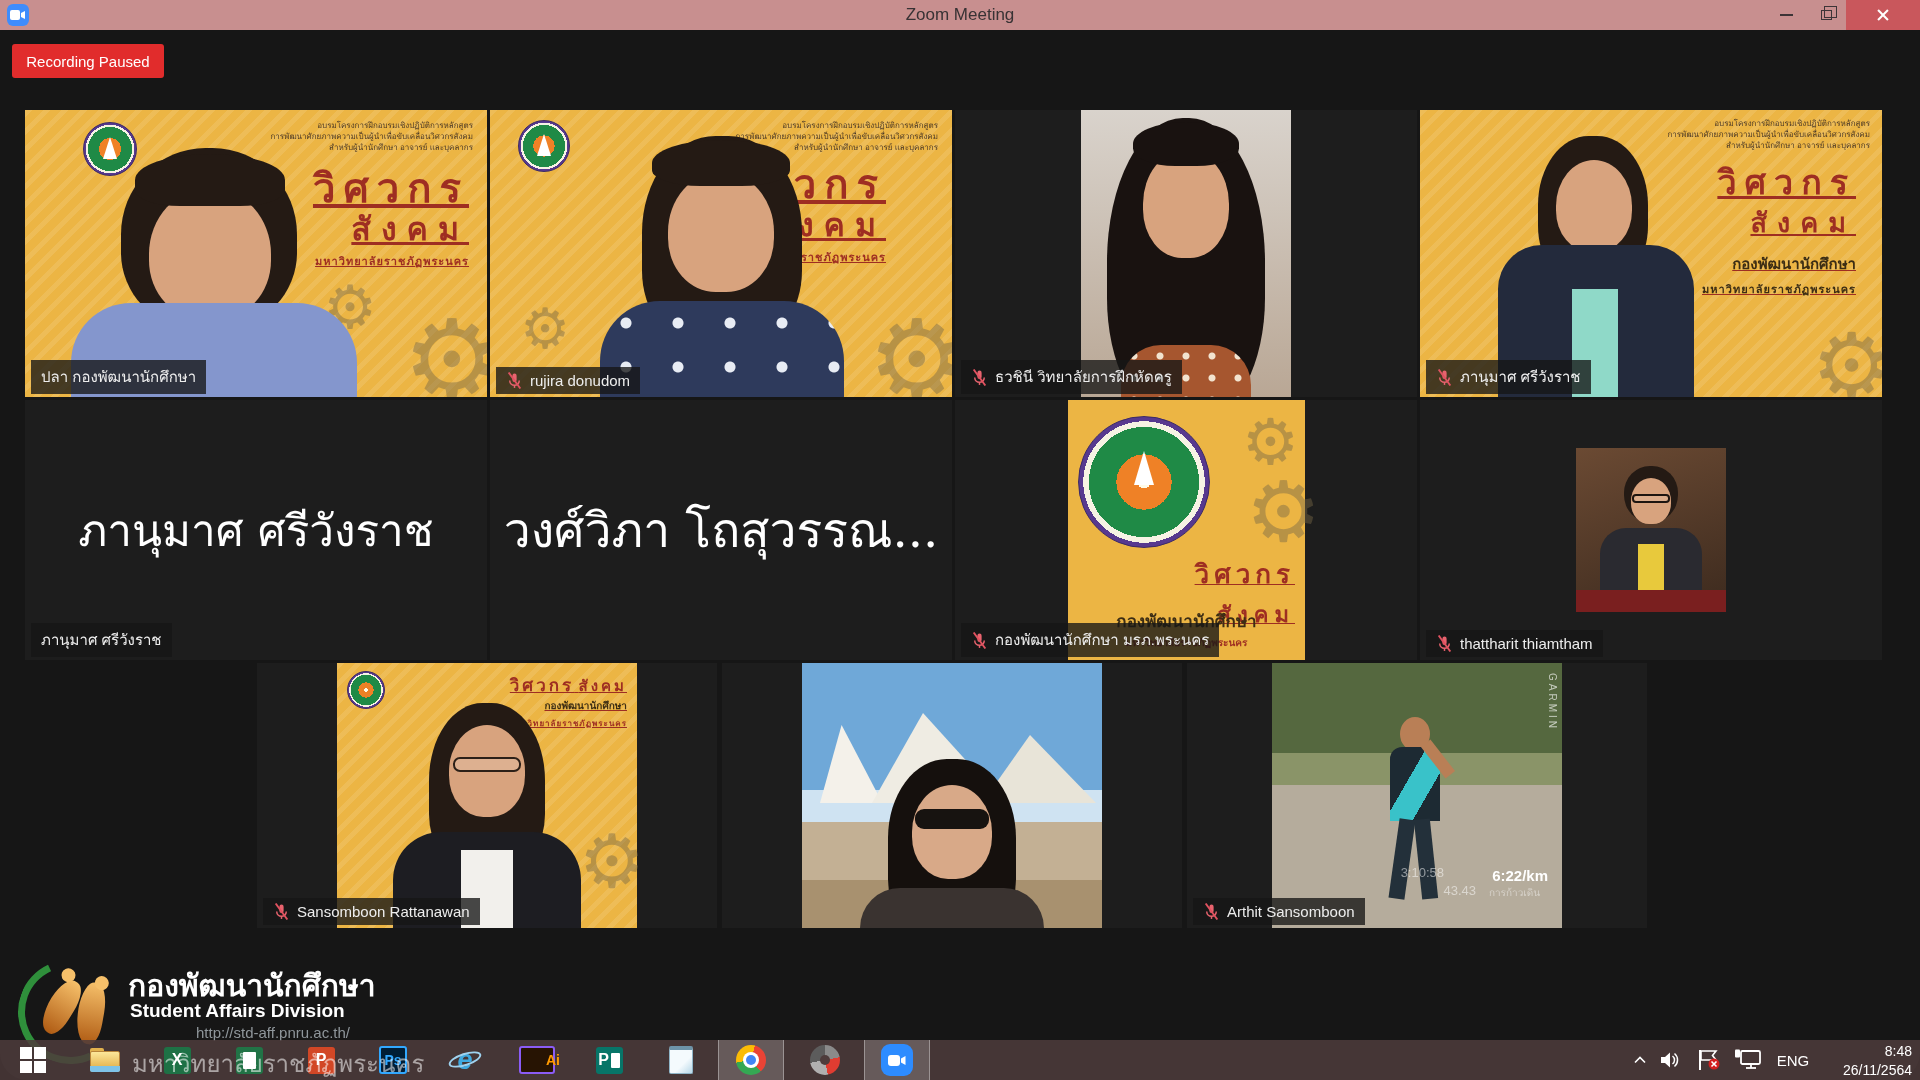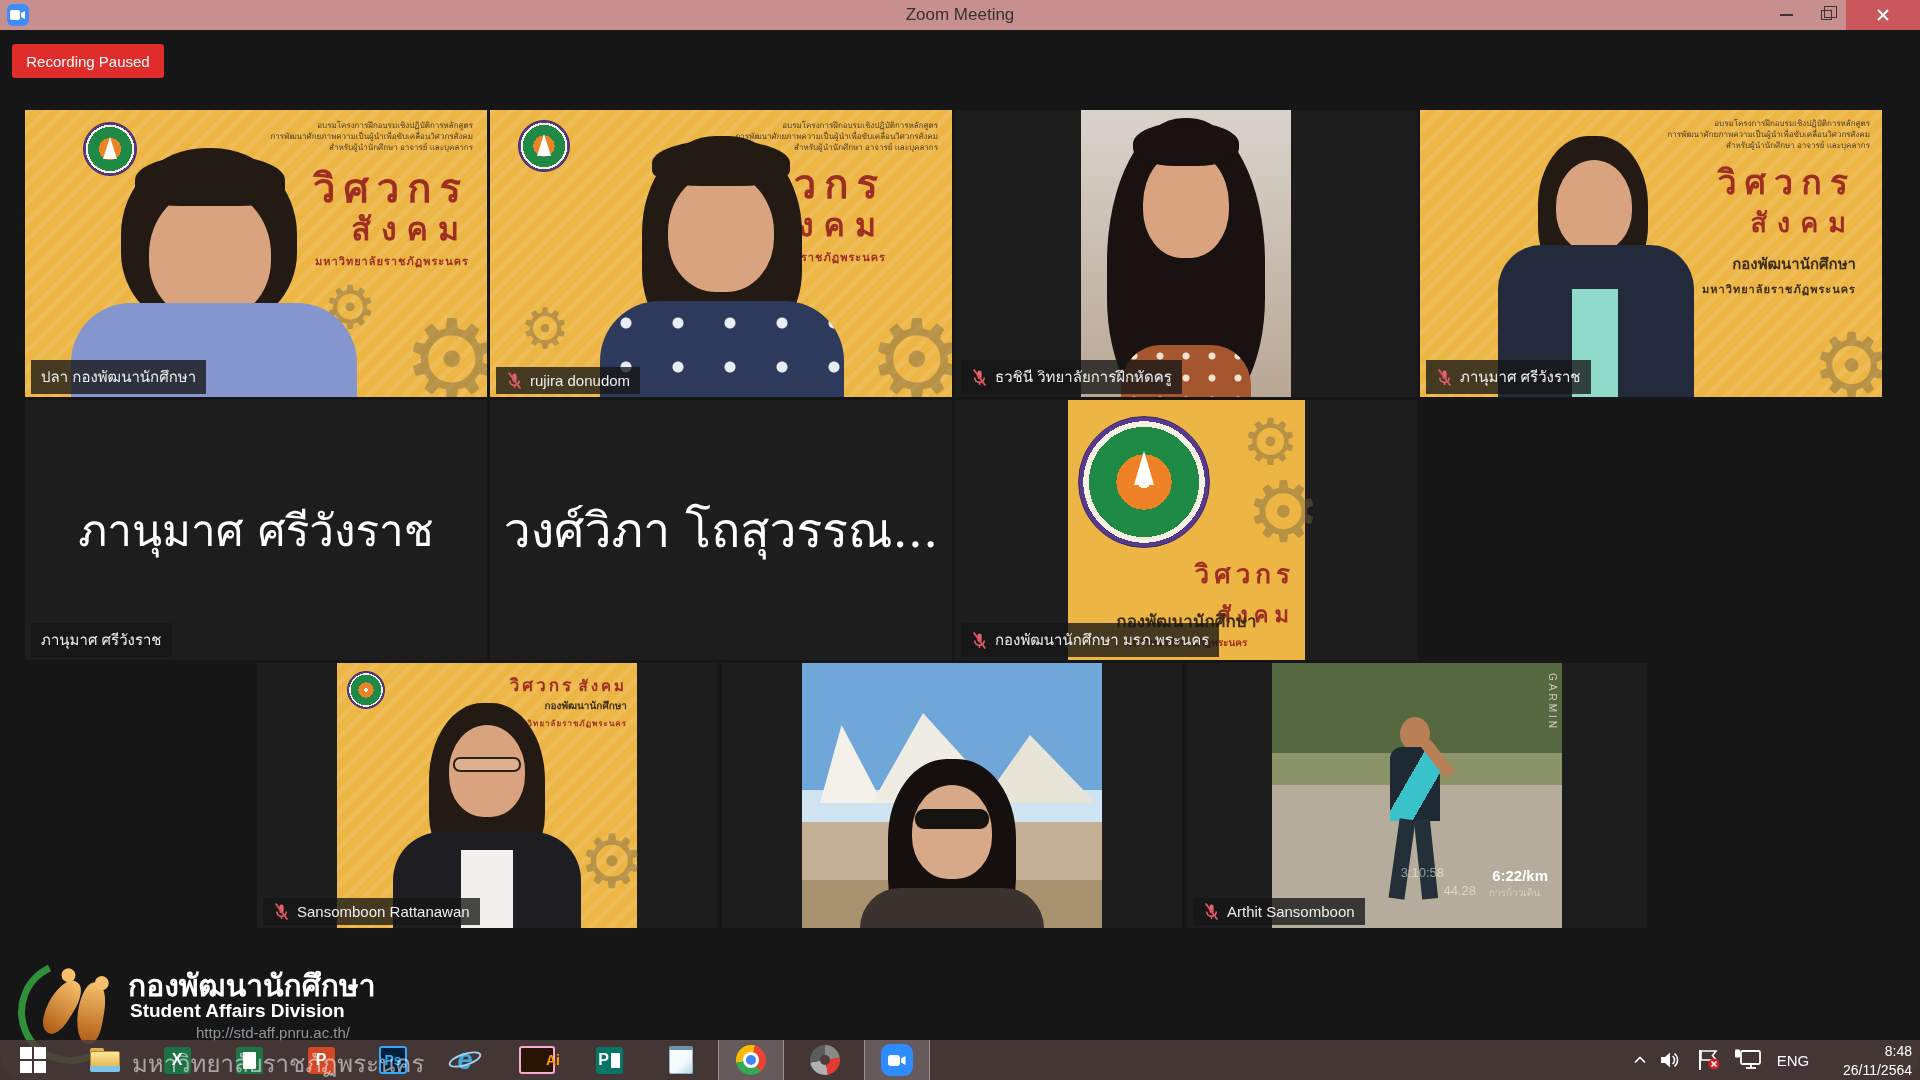--- a/index.html
+++ b/index.html
@@ -30,21 +30,21 @@
   .cell { position:absolute; background:#1d1d1d; overflow:hidden; }
   .active-border { outline:3px solid #d9e34d; outline-offset:-3px; }
   .namelabel { position:absolute; left:6px; bottom:3px; background:rgba(22,22,22,.78); color:#ededed; font-size:15px; padding:5px 10px; display:flex; align-items:center; gap:7px; white-space:nowrap; z-index:5; }
   .micsvg { flex:0 0 auto; }
 
   
   .banner { position:absolute; inset:0; background:#ecb544;
     background-image:repeating-linear-gradient(135deg, rgba(255,255,255,.10) 0 5px, rgba(255,255,255,0) 5px 13px); }
   .gearglyph { position:absolute; color:rgba(120,104,70,.45); line-height:1; font-family:"DejaVu Sans",sans-serif; }
   .bn-lines { position:absolute; text-align:right; color:#4a3826; font-size:8px; line-height:11px; }
-  .bn-title { position:absolute; text-align:right; color:#9e2e22; font-weight:bold; }
+  .bn-title { position:absolute; text-align:right; color:#9e2e22; font-weight:bold;text-decoration:underline; }
   .bn-t1 { font-size:40px; letter-spacing:8px; line-height:44px; }
   .bn-t2 { font-size:32px; letter-spacing:10px; line-height:38px; }
   .bn-univ { font-size:11px; letter-spacing:1px; margin-top:4px; font-weight:bold; }
   .bn-org { color:#3c2d14; font-weight:bold; }
   .emblem { position:absolute; border-radius:50%;
     background:radial-gradient(circle, #fffbe8 0 7%, #ef8126 7% 30%, #1f8a46 30% 60%, #f6f3e4 60% 66%, #57398f 66% 100%);
     border:1px solid #3c2a66; }
   .emblem .pagoda { position:absolute; left:50%; top:26%; width:0; height:0; transform:translateX(-50%);
     border-left:7px solid transparent; border-right:7px solid transparent; border-bottom:22px solid #ffffff; }
 
@@ -239,20 +239,39 @@
       <svg class="micsvg" width="17" height="17" viewBox="0 0 16 16">
           <rect x="6" y="1.5" width="4" height="8" rx="2" fill="#e8636e"></rect>
           <path d="M3.5 8 a4.5 4.5 0 0 0 9 0" stroke="#e8636e" stroke-width="1.4" fill="none"></path>
           <line x1="8" y1="12.5" x2="8" y2="15" stroke="#e8636e" stroke-width="1.4"></line>
           <line x1="2.5" y1="0.5" x2="13.5" y2="15.5" stroke="#e05260" stroke-width="1.8"></line>
         </svg>
       <span>กองพัฒนานักศึกษา มรภ.พระนคร</span>
     </div>
   </div>
 
+  <div class="cell" style="left:1420px; top:400px; width:462px; height:260px;">
+    <div style="position:absolute; left:156px; top:48px; width:150px; height:164px; background:linear-gradient(160deg,#6b4a33,#3c2a1e);">
+      <div class="p-hair" style="left:48px; top:18px; width:54px; height:56px; border-radius:48%;"></div>
+      <div class="p-face" style="left:55px; top:30px; width:40px; height:46px;"></div>
+      <div style="position:absolute; left:56px; top:46px; width:38px; height:9px; border:2px solid #1d1510; border-radius:4px; background:rgba(255,255,255,.12);"></div>
+      <div class="p-body" style="left:24px; bottom:22px; width:102px; height:62px; background:#2a2a30; border-radius:26px 26px 0 0;"></div>
+      <div style="position:absolute; left:62px; bottom:22px; width:26px; height:46px; background:#e8c93c;"></div>
+      <div style="position:absolute; left:0; bottom:0; width:150px; height:22px; background:#7a1f1f;"></div>
+    </div>
+    <div class="namelabel">
+      <svg class="micsvg" width="17" height="17" viewBox="0 0 16 16">
+          <rect x="6" y="1.5" width="4" height="8" rx="2" fill="#e8636e"></rect>
+          <path d="M3.5 8 a4.5 4.5 0 0 0 9 0" stroke="#e8636e" stroke-width="1.4" fill="none"></path>
+          <line x1="8" y1="12.5" x2="8" y2="15" stroke="#e8636e" stroke-width="1.4"></line>
+          <line x1="2.5" y1="0.5" x2="13.5" y2="15.5" stroke="#e05260" stroke-width="1.8"></line>
+        </svg>
+      <span>thattharit thiamtham</span>
+    </div>
+  </div>
 
   <div class="cell" style="left:257px; top:663px; width:460px; height:265px;">
     <div style="position:absolute; left:80px; top:0; width:300px; height:265px; background:#ecb544; background-image:repeating-linear-gradient(135deg, rgba(255,255,255,.10) 0 5px, rgba(255,255,255,0) 5px 13px);">
       <span class="gearglyph" style="font-size:74px; right:-8px; bottom:30px;">⚙</span>
       <div class="emblem" style="left:10px; top:8px; width:38px; height:38px;"></div>
       <div class="bn-title" style="right:10px; top:8px;">
         <span style="font-size:17px; letter-spacing:3px;">วิศวกร</span>
         <span style="font-size:15px; letter-spacing:3px;">สังคม</span>
         <div class="bn-org" style="font-size:10px;">กองพัฒนานักศึกษา</div>
         <div class="bn-univ" style="font-size:8px;">มหาวิทยาลัยราชภัฏพระนคร</div>
@@ -288,21 +307,21 @@
 
   <div class="cell" style="left:1187px; top:663px; width:460px; height:265px;">
     <div style="position:absolute; left:85px; top:0; width:290px; height:265px; background:linear-gradient(180deg,#55683f 0 34%, #8a9468 34% 46%, #b5ac9c 46%);">
       <div style="position:absolute; left:10px; top:8px; width:270px; height:78px; background:radial-gradient(circle at 20% 40%, #3f5530 0 18px, rgba(0,0,0,0) 19px), radial-gradient(circle at 55% 60%, #46603а 0 0), radial-gradient(circle at 60% 30%, #425a32 0 22px, rgba(0,0,0,0) 23px), radial-gradient(circle at 90% 50%, #3a4f2c 0 16px, rgba(0,0,0,0) 17px);"></div>
       <div class="p-face" style="left:128px; top:54px; width:30px; height:34px; background:#b97f56; border-radius:50%;"></div>
       <div style="position:absolute; left:118px; top:84px; width:50px; height:74px; background:linear-gradient(120deg,#1d2a33 0 40%, #39c2c9 40% 70%, #1d2a33 70%); border-radius:12px 12px 0 0;"></div>
       <div style="position:absolute; left:122px; top:156px; width:16px; height:80px; background:#23303a; transform:rotate(8deg);"></div>
       <div style="position:absolute; left:146px; top:156px; width:16px; height:80px; background:#23303a; transform:rotate(-6deg);"></div>
       <div style="position:absolute; left:160px; top:76px; width:12px; height:40px; background:#b97f56; transform:rotate(-38deg);"></div>
       <div style="position:absolute; right:4px; top:10px; writing-mode:vertical-rl; color:rgba(255,255,255,.65); font-size:10px; letter-spacing:3px;">GARMIN</div>
-      <div style="position:absolute; right:86px; bottom:30px; color:rgba(255,255,255,.5); font-size:13px;">44.28</div>
+      <div style="position:absolute; right:86px; bottom:30px; color:rgba(255,255,255,.5); font-size:13px;">43.43</div>
       <div style="position:absolute; right:118px; bottom:48px; color:rgba(255,255,255,.5); font-size:13px;text-align:right;">3:10:58</div>
       <div style="position:absolute; right:14px; bottom:44px; color:#fff; font-weight:bold; font-size:15px;">6:22/km</div>
       <div style="position:absolute; right:22px; bottom:28px; color:rgba(255,255,255,.45); font-size:10px;text-align:right;">การก้าวเดิน</div>
     </div>
     <div class="namelabel">
       <svg class="micsvg" width="17" height="17" viewBox="0 0 16 16">
           <rect x="6" y="1.5" width="4" height="8" rx="2" fill="#e8636e"></rect>
           <path d="M3.5 8 a4.5 4.5 0 0 0 9 0" stroke="#e8636e" stroke-width="1.4" fill="none"></path>
           <line x1="8" y1="12.5" x2="8" y2="15" stroke="#e8636e" stroke-width="1.4"></line>
           <line x1="2.5" y1="0.5" x2="13.5" y2="15.5" stroke="#e05260" stroke-width="1.8"></line>
@@ -360,21 +379,21 @@
     </div>
 
     <div class="tb-slot" style="left:432px;">
       <div style="position:relative; width:30px; height:30px;">
         <div style="position:absolute; inset:0; display:flex; align-items:center; justify-content:center; color:#3fa9e0; font-size:27px; font-weight:bold; font-style:italic;">e</div>
         <div style="position:absolute; left:-2px; top:8px; width:34px; height:13px; border:2px solid #9ed2ef; border-radius:50%; transform:rotate(-18deg);"></div>
       </div>
     </div>
 
     <div class="tb-slot" style="left:504px;">
-      <div class="sq" style="width:20px; height:28px; background:#271403; border:2px solid #f9a8d4; color:#ff9a00; font-size:14px;padding-left:32px;">Ai</div>
+      <div class="sq" style="width:20px; height:28px; background:#271403; border:2px solid #8b5cf6; color:#ff9a00; font-size:14px;padding-left:32px;">Ai</div>
     </div>
 
     <div class="tb-slot" style="left:576px;">
       <div class="sq" style="width:27px; height:27px; background:#077568; color:#fff; font-size:16px; gap:2px;">
         <span>P</span>
           <div style="width:9px; height:15px; background:#fff; border-radius:1px;"></div>
       </div>
     </div>
 
     <div class="tb-slot" style="left:648px;">

